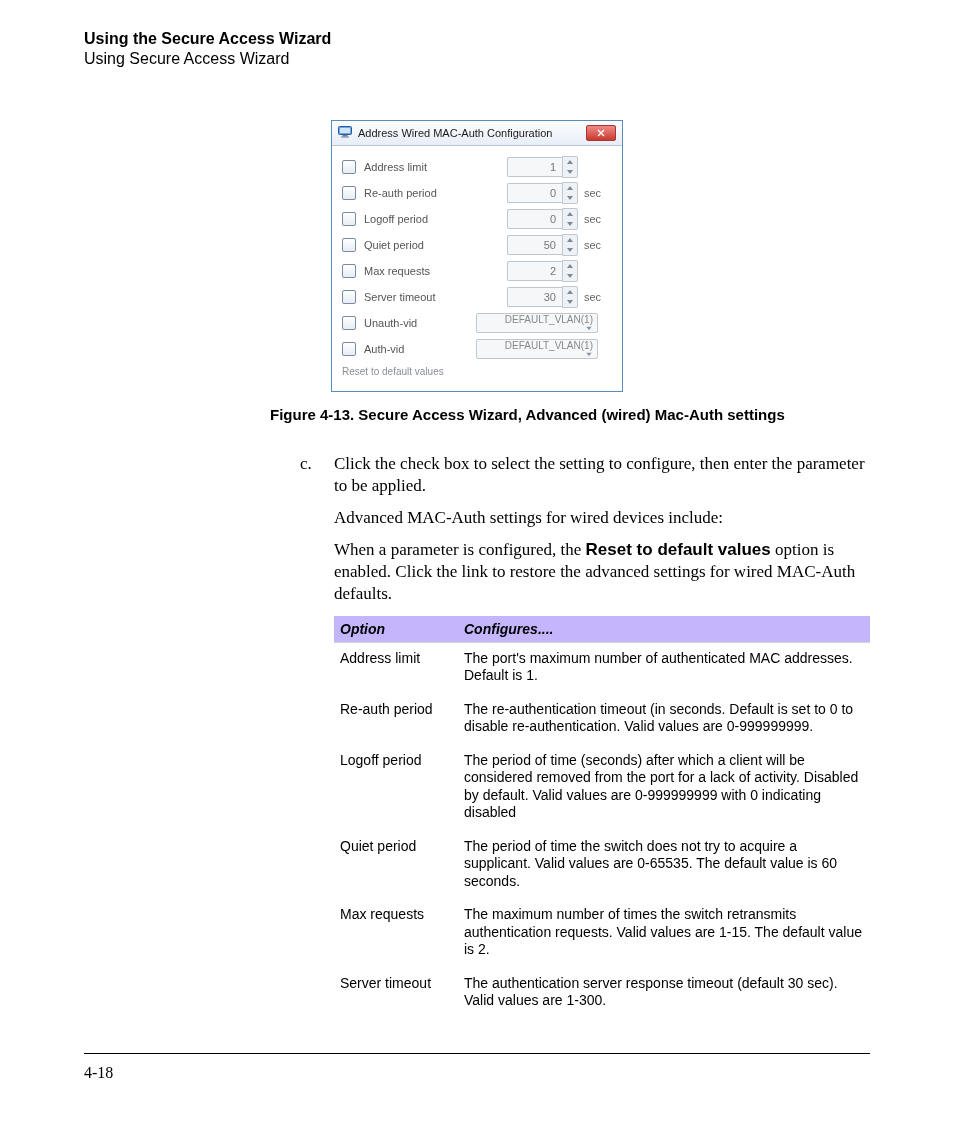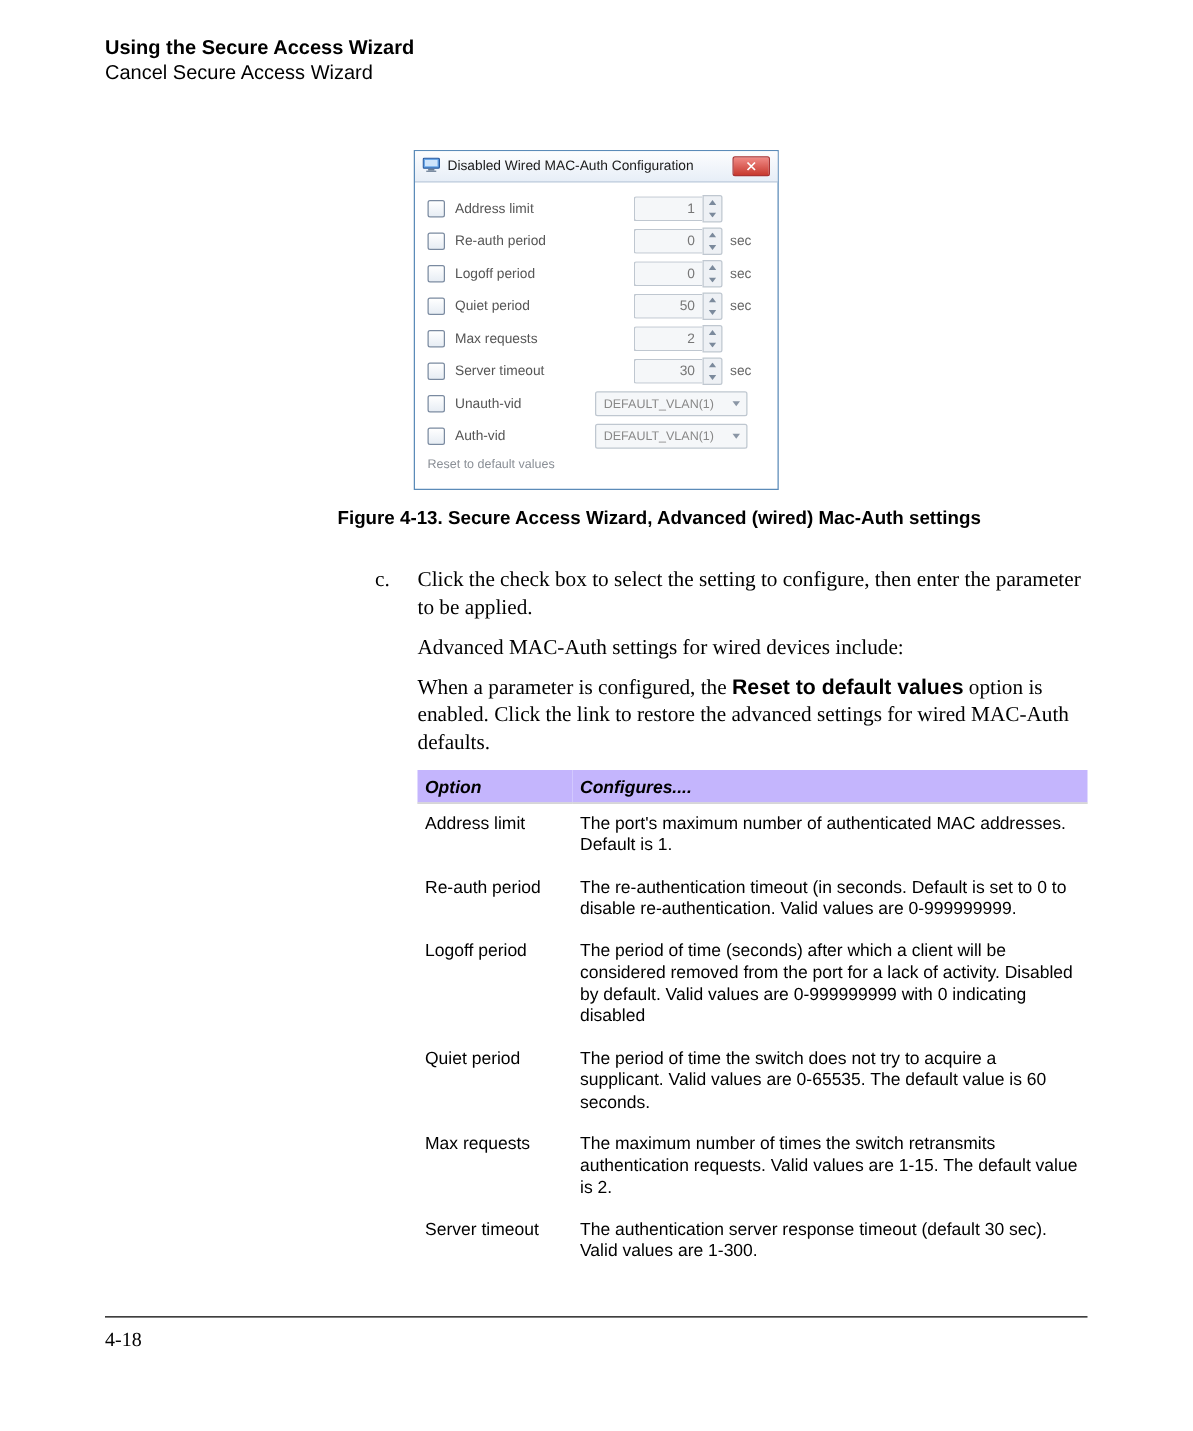--- a/index.html
+++ b/index.html
@@ -20,21 +20,21 @@
   .lbl{flex:1 1 auto;color:#555;font-size:11px;}
   .spin{display:flex;align-items:center;}
   .spin-val{width:42px;height:18px;border:1px solid #bfc7d0;border-right:none;background:#f5f7f9;color:#777;font-size:11px;text-align:right;padding:0 6px;line-height:18px;border-radius:2px 0 0 2px;}
   .spin-btns{width:14px;height:20px;border:1px solid #bfc7d0;border-radius:0 2px 2px 0;background:#eef1f5;display:flex;flex-direction:column;}
   .spin-btns div{flex:1;display:flex;align-items:center;justify-content:center;}
   .spin-btns svg{width:6px;height:4px;}
   .unit{width:28px;color:#666;font-size:11px;margin-left:6px;}
   .radio-grp{display:flex;align-items:center;gap:4px;color:#888;font-size:11px;}
   .radio{width:10px;height:10px;border:1px solid #9aa6b3;border-radius:50%;background:#f2f4f7;display:inline-flex;align-items:center;justify-content:center;margin-right:2px;}
   .radio .dot{width:4px;height:4px;border-radius:50%;background:#5a6b7d;}
-  .combo{width:110px;height:18px;border:1px solid #bfc7d0;border-radius:2px;background:#f5f7f9;display:flex;align-items:center;padding:0 4px 0 6px;color:#888;font-size:10px;justify-content:space-between;}
+  .combo{width:110px;height:18px;border:1px solid #bfc7d0;border-radius:2px;background:#f5f7f9;display:flex;align-items:flex-end;padding:0 4px 0 6px;color:#888;font-size:10px;justify-content:space-between;flex-direction:column;}
   .combo svg{width:8px;height:8px;}
   .reset-link{color:#8a8f96;font-size:10px;margin:4px 0 8px 0;}
   .btn-row{display:flex;justify-content:center;gap:14px;padding:6px 0 10px 0;border-top:1px solid #e4e8ee;margin:0 -10px;}
   .dbtn{min-width:62px;height:22px;border:1px solid #8fa6c2;border-radius:3px;background:linear-gradient(#fefefe,#e6ecf4);display:flex;align-items:center;justify-content:center;color:#222;font-size:11px;}
   .dbtn.primary{border-color:#4d80c0;box-shadow:0 0 0 1px rgba(77,128,192,.25);}  
   .u{text-decoration:underline;}
   .fig-caption{font-family:Arial,Helvetica,sans-serif;font-weight:700;font-size:15px;text-align:left;margin:14px 0 0 186px;}
   .body-text{margin-left:250px;width:536px;font-size:17px;line-height:1.3;margin-top:30px;}
   .list-marker{float:left;margin-left:-34px;}
   .body-text p{margin:0 0 10px 0;}
@@ -46,36 +46,36 @@
   .rule{margin:34px 0 0 0;border:none;border-top:1px solid #000;width:786px;}
   .pagenum{font-family:"Times New Roman",serif;font-size:16px;margin-top:10px;}
   .monitor-icon svg{width:14px;height:12px;}
 </style>
 </head>
 <body>
 
 <div class="page">
   <div class="header">
     <div class="bold">Using the Secure Access Wizard</div>
-    <div class="sub">Cancel Secure Access Wizard</div>
+    <div class="sub">Using Secure Access Wizard</div>
   </div>
 
   <div class="figure-wrap">
     <div class="dialog">
       <div class="titlebar">
         <div class="tb-left">
           <span class="monitor-icon">
             <svg viewBox="0 0 14 12">
                 <rect x="0.5" y="0.5" width="13" height="8" rx="1" fill="#6aa7e8" stroke="#2a5a9e"></rect>
                 <rect x="2" y="2" width="10" height="5" fill="#cfe4fb"></rect>
                 <rect x="4.5" y="9" width="5" height="1.5" fill="#6b7e95"></rect>
                 <rect x="3" y="10.5" width="8" height="1" fill="#6b7e95"></rect>
               </svg>
           </span>
-          <span class="tb-title">Disabled Wired MAC-Auth Configuration</span>
+          <span class="tb-title">Address Wired MAC-Auth Configuration</span>
         </div>
         <div class="close-btn">
           <svg viewBox="0 0 8 8">
               <path d="M1 1 L7 7 M7 1 L1 7" stroke="#fff" stroke-width="1.4"></path>
             </svg>
         </div>
       </div>
       <div class="dlg-body">
         <div class="row">
           <span class="cb"></span>

